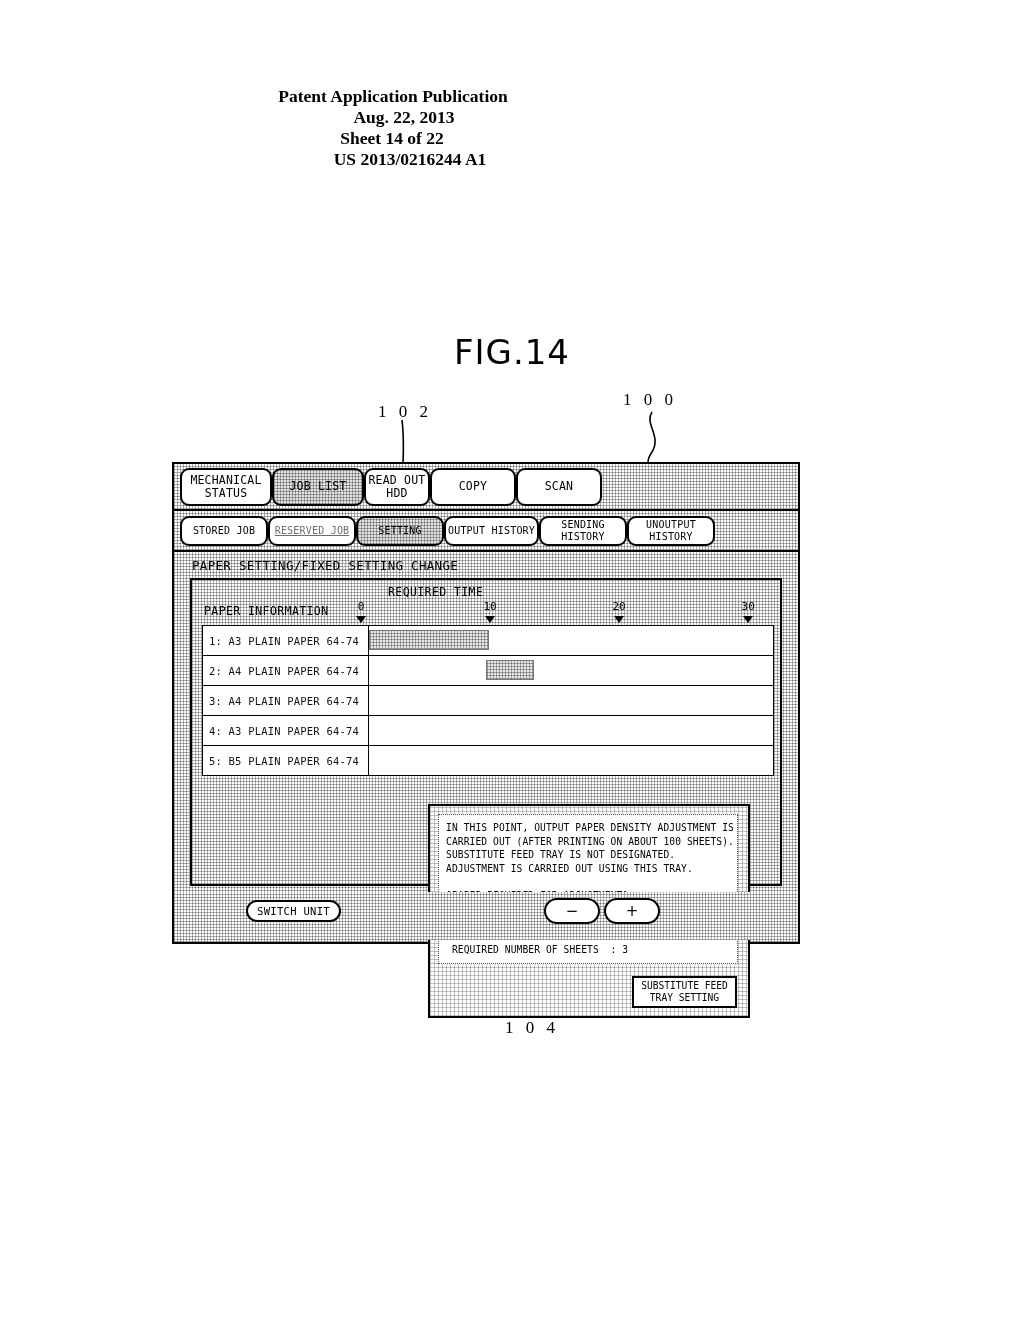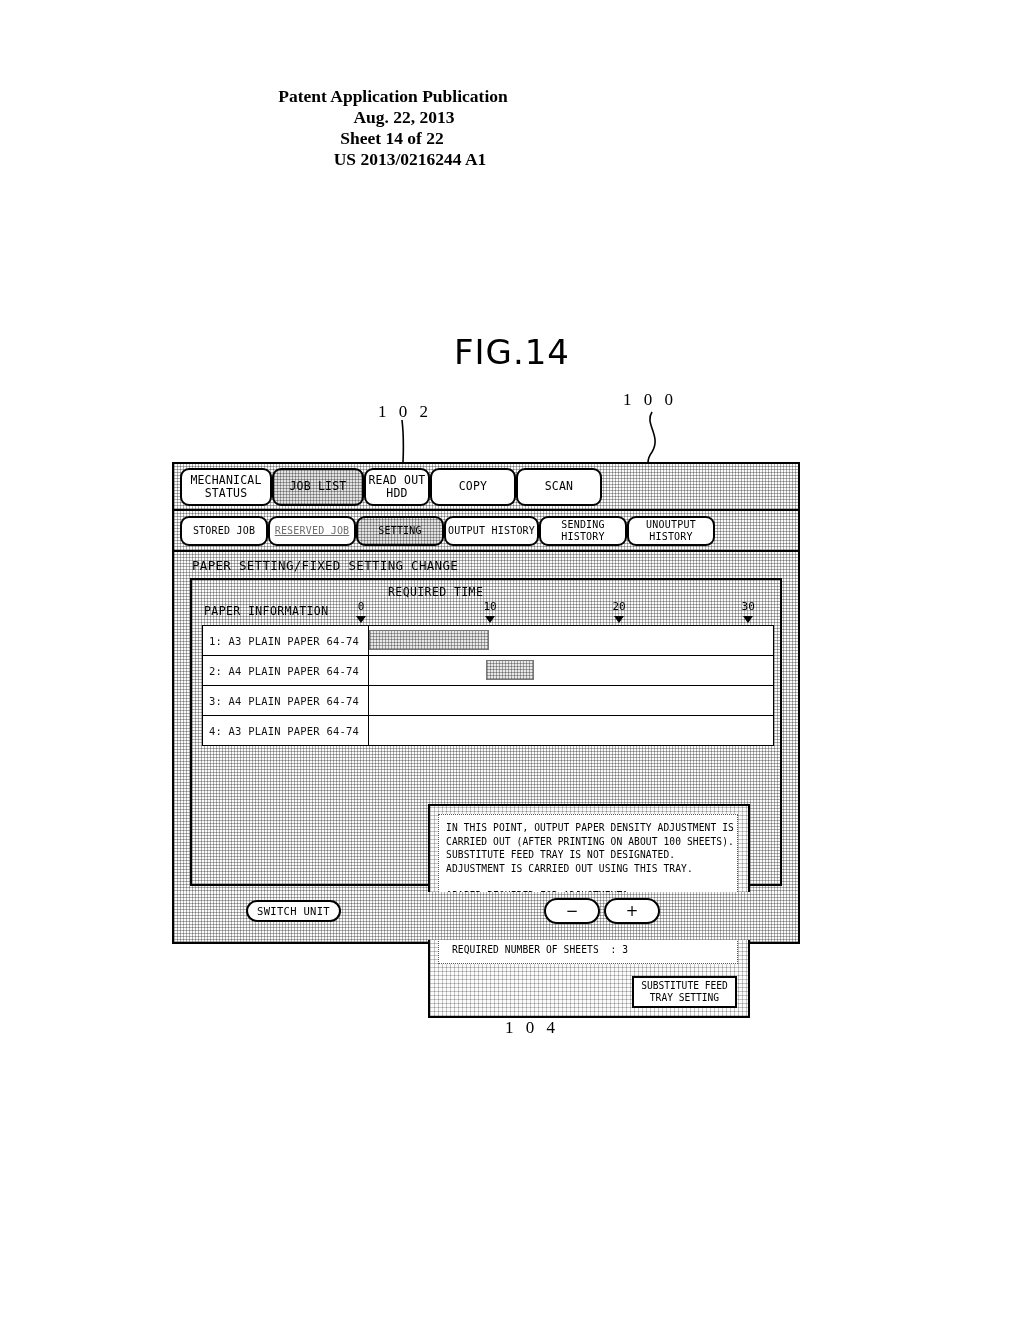--- a/index.html
+++ b/index.html
@@ -264,20 +264,24 @@
               </td>
             </tr>
             <tr>
               <td class="lbl">3: A4 PLAIN PAPER 64-74</td>
               <td class="track"></td>
             </tr>
             <tr>
               <td class="lbl">4: A3 PLAIN PAPER 64-74</td>
               <td class="track"></td>
             </tr>
+            <tr>
+              <td class="lbl">5: B5 PLAIN PAPER 64-74</td>
+              <td class="track"></td>
+            </tr>
           </tbody>
       </table>
 
       <div id="popup">
         <div id="popup-textbox">IN THIS POINT, OUTPUT PAPER DENSITY ADJUSTMENT IS
 CARRIED OUT (AFTER PRINTING ON ABOUT 100 SHEETS).
 SUBSTITUTE FEED TRAY IS NOT DESIGNATED.
 ADJUSTMENT IS CARRIED OUT USING THIS TRAY.
 
 [PAPER REQUIRED FOR ADJUSTMENT]

